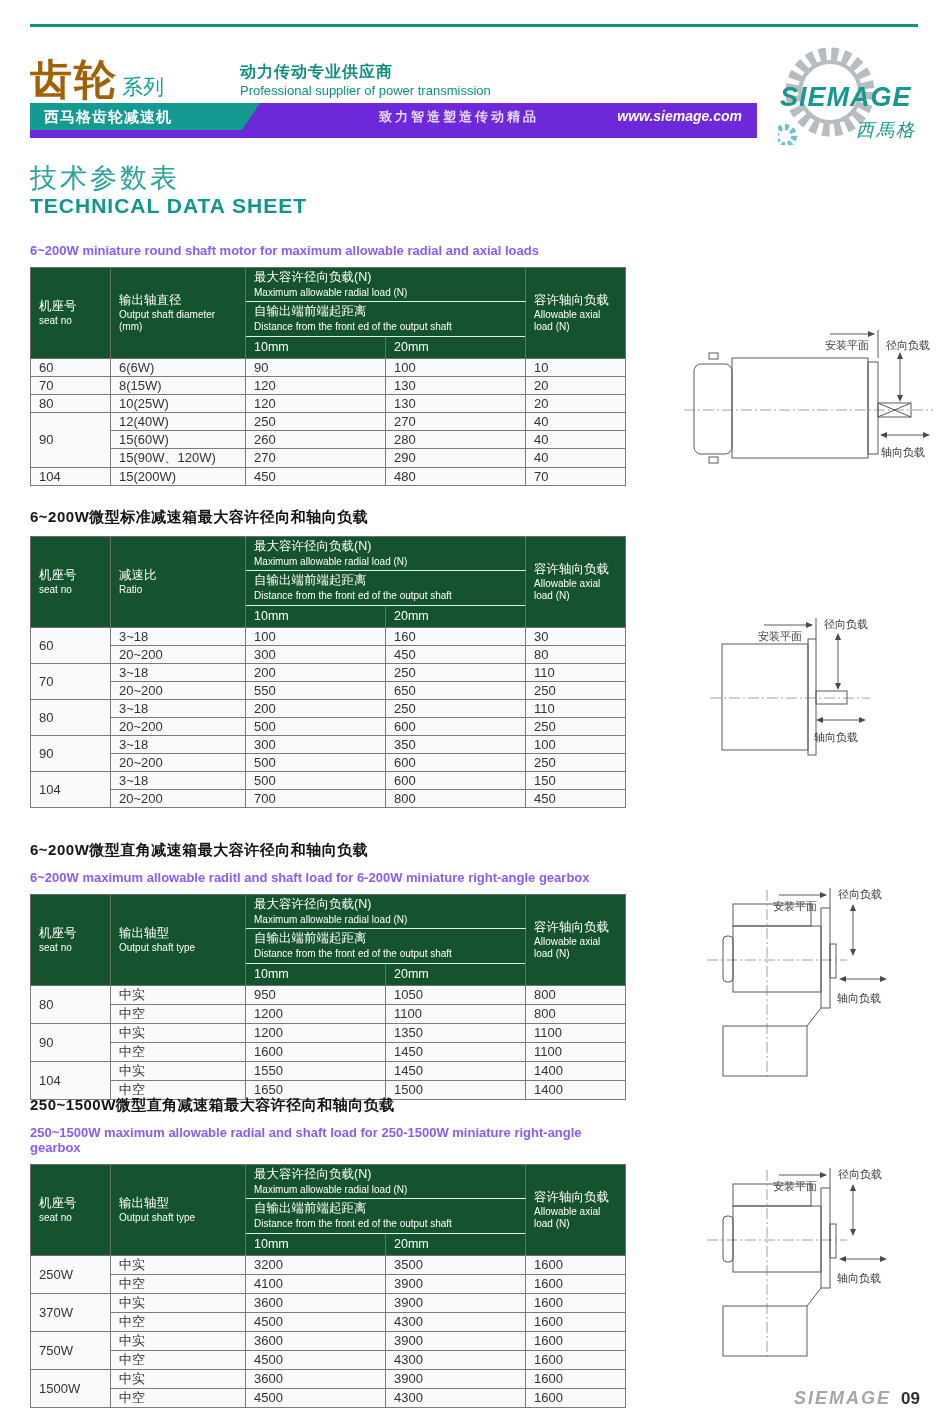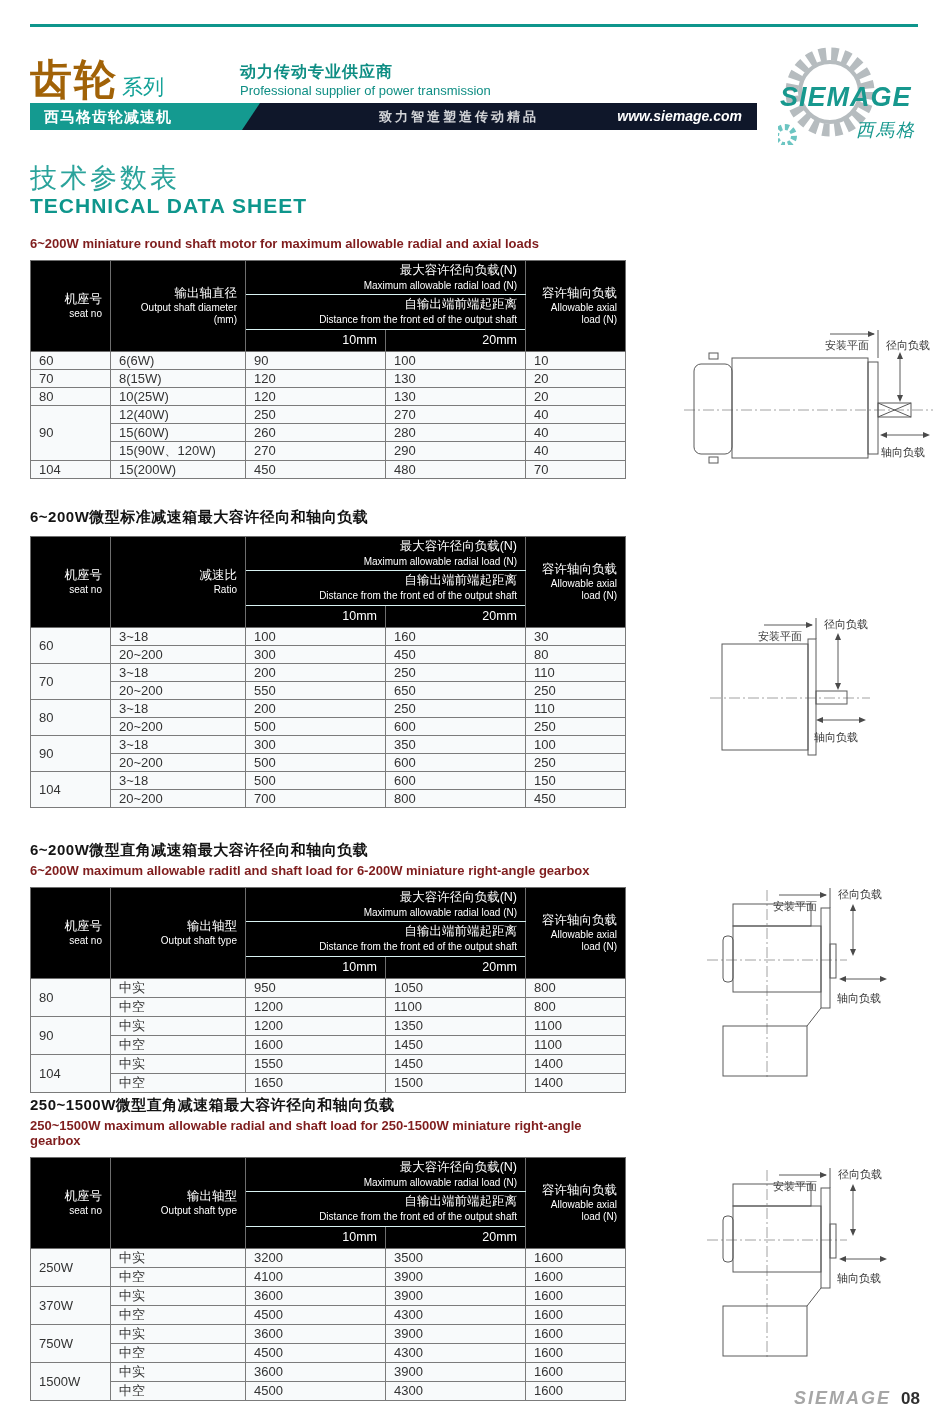--- a/index.html
+++ b/index.html
@@ -12,21 +12,21 @@
 
   
   .top-rule{left:30px;top:24px;width:888px;height:3px;background:#0e968c;}
   .series-block{left:30px;top:52px;white-space:nowrap;}
   .series-zh{font-size:42px;font-weight:bold;color:#a16207;letter-spacing:2px;}
   .series-suffix{font-size:21px;color:#12a197;margin-left:4px;}
   .slogan-block{left:240px;top:62px;}
   .slogan-zh{font-size:16px;font-weight:bold;color:#0f8e84;letter-spacing:1px;}
   .slogan-en{font-size:13px;color:#0f8e84;margin-top:0;}
 
-  .banner{left:30px;top:103px;width:727px;height:27px;background:#0f172a;}
+  .banner{left:30px;top:103px;width:727px;height:35px;background:#6d28d9;}
   .banner-left{
     position:absolute;left:0;top:0;height:27px;width:230px;background:#149a90;
     clip-path:polygon(0 0,100% 0,calc(100% - 18px) 100%,0 100%);
     color:#fff;font-size:15px;font-weight:bold;line-height:27px;
     padding-left:14px;box-sizing:border-box;letter-spacing:1px;
   }
   .banner-slogan{
     position:absolute;right:218px;top:0;line-height:27px;font-size:13px;font-weight:bold;
     color:rgba(255,255,255,.82);letter-spacing:3px;
   }
@@ -46,26 +46,26 @@
     letter-spacing:2px;
   }
 
   
   .page-title-zh{left:30px;top:160px;font-size:27px;color:#2aa39b;letter-spacing:3px;}
   .page-title-en{left:30px;top:194px;font-size:21px;font-weight:bold;color:#0e968c;letter-spacing:1px;}
 
   
   .section{width:600px;left:30px;}
   .sec-title-zh{font-size:15px;font-weight:bold;color:#141414;letter-spacing:.5px;}
-  .sec-title-en{font-size:13px;font-weight:bold;color:#7f1d1d;margin-top:3px;}
+  .sec-title-en{font-size:13px;font-weight:bold;color:#8b5cf6;margin-top:10px;}
   .section table{margin-top:9px;}
 
   table{border-collapse:collapse;width:595px;table-layout:fixed;}
   th{
-    background:#000000;color:#fff;font-weight:normal;text-align:right;
+    background:#14532d;color:#fff;font-weight:normal;text-align:left;
     padding:2px 8px;border:1px solid #6e6e6e;vertical-align:middle;
   }
   th .z{font-size:12.5px;line-height:1.25;}
   th .e{font-size:10px;line-height:1.2;margin-top:1px;}
   th.th-radial{border-bottom:1px solid #d9f2f2;height:28px;}
   th.th-dist{border-top:1px solid #d9f2f2;border-bottom:1px solid #d9f2f2;height:30px;}
   th.th-mm{border-top:1px solid #d9f2f2;height:17px;font-size:12.5px;}
   td{
     background:#f8fafb;border:1px solid #7b7b7b;color:#333;font-size:13px;
     padding:0 8px;height:17px;vertical-align:middle;
@@ -584,14 +584,14 @@
     <text class="dlabel" x="143" y="16">径向负载</text>
     <line class="dln" x1="158" y1="26" x2="158" y2="70"></line>
     <path class="dfill" d="M158 22 l-3 7 h6 z M158 74 l-3 -7 h6 z"></path>
     <line class="dln" x1="148" y1="97" x2="188" y2="97"></line>
     <path class="dfill" d="M144 97 l7 -3 v6 z M192 97 l-7 -3 v6 z"></path>
     <text class="dlabel" x="142" y="120">轴向负载</text>
   </svg>
 </div>
 
 <div class="abs footer">
-  <span class="footer-brand">SIEMAGE</span><span class="footer-page">08</span>
+  <span class="footer-brand">SIEMAGE</span><span class="footer-page">09</span>
 </div>
 
 </body></html>

